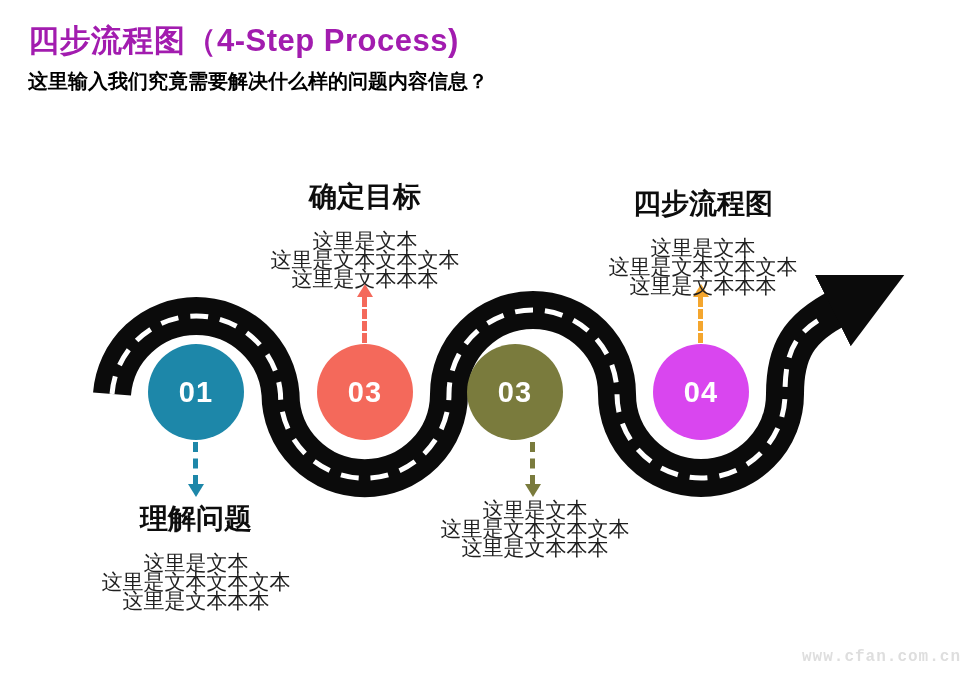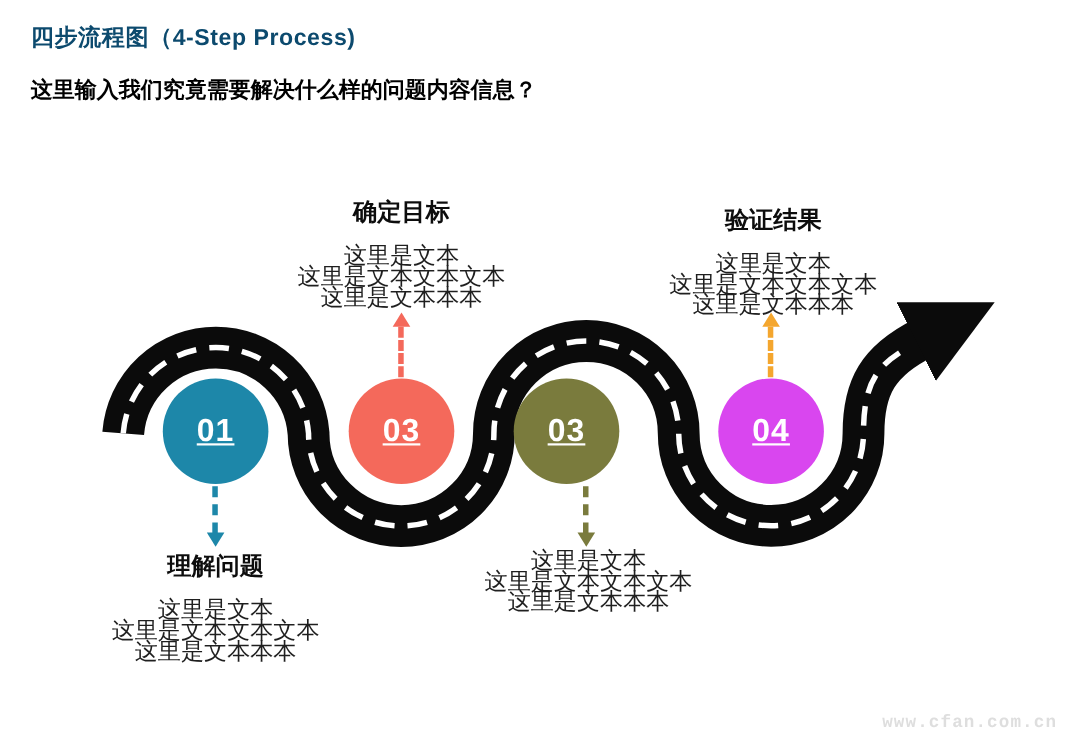--- a/index.html
+++ b/index.html
@@ -1,44 +1,44 @@
 <!DOCTYPE html>
 <html><head>
 <meta charset="utf-8">
 <style>
   html,body { margin:0; padding:0; background:#fff; }
   .canvas {
     position:relative; width:971px; height:673px; background:#ffffff;
     overflow:hidden; font-family:"Liberation Sans", sans-serif;
   }
   .page-title {
-    position:absolute; left:28px; top:20px; font-size:21px; font-weight:bold;
-    color:#0c4a6e; letter-spacing:0.5px; white-space:nowrap;
+    position:absolute; left:28px; top:20px; font-size:31px; font-weight:bold;
+    color:#a21caf; letter-spacing:0.5px; white-space:nowrap;
   }
   .page-subtitle {
     position:absolute; left:28px; top:68px; font-size:20px; font-weight:bold;
     color:#000; white-space:nowrap;text-align:center;
   }
   .road-svg { position:absolute; left:0; top:0; }
   .circle {
     position:absolute; top:344px; width:96px; height:96px; border-radius:50%;
     display:flex; align-items:center; justify-content:center; z-index:3;
   }
   .circle .num {
-    color:#fff; font-size:29px; font-weight:bold; letter-spacing:1px;text-decoration:underline;
+    color:#fff; font-size:29px; font-weight:bold; letter-spacing:1px;
   }
   .dash-line { position:absolute; width:0; z-index:2; }
   .tri { position:absolute; width:0; height:0; z-index:2; }
   .tri.down { border-left:8px solid transparent; border-right:8px solid transparent; border-top:13px solid #000; }
   .tri.up   { border-left:8px solid transparent; border-right:8px solid transparent; border-bottom:13px solid #000; }
   .label-block {
     position:absolute; transform:translateX(-50%); text-align:center;
     white-space:nowrap; z-index:4;
   }
-  .label-title { font-size:22px; font-weight:bold; color:#0d0d0d; margin-bottom:15px;font-family:Liberation Serif, serif; }
+  .label-title { font-size:28px; font-weight:bold; color:#0d0d0d; margin-bottom:15px;font-family:Liberation Serif, serif; }
   .label-body  { font-size:21px; line-height:19px; color:#1f1f1f; }
   .watermark {
     position:absolute; right:10px; bottom:7px; font-size:16px; color:#dedede;
     letter-spacing:1px; font-weight:bold;font-family:Liberation Mono, monospace;
   }
 </style>
 </head>
 <body>
 
 <div class="canvas">
@@ -103,21 +103,21 @@
     </div>
   </div>
 
   <div>
     <div class="circle" style="left: 653px; background-color: #d946ef;">
       <span class="num">04</span>
     </div>
     <div class="dash-line" style="left: 698px; top: 297px; height: 46px; border-left: 5px dashed rgb(244, 166, 46);"></div>
     <div class="tri up" style="left: 693px; top: 284px; border-bottom-color: rgb(244, 166, 46);"></div>
     <div class="label-block" style="left:703px;top:185px">
-      <div class="label-title">验证结果</div>
+      <div class="label-title">四步流程图</div>
       <div class="label-body">
         <div>这里是文本</div>
         <div>这里是文本文本文本</div>
         <div>这里是文本本本</div>
       </div>
     </div>
   </div>
 
   <div class="watermark">www.cfan.com.cn</div>
 </div>

